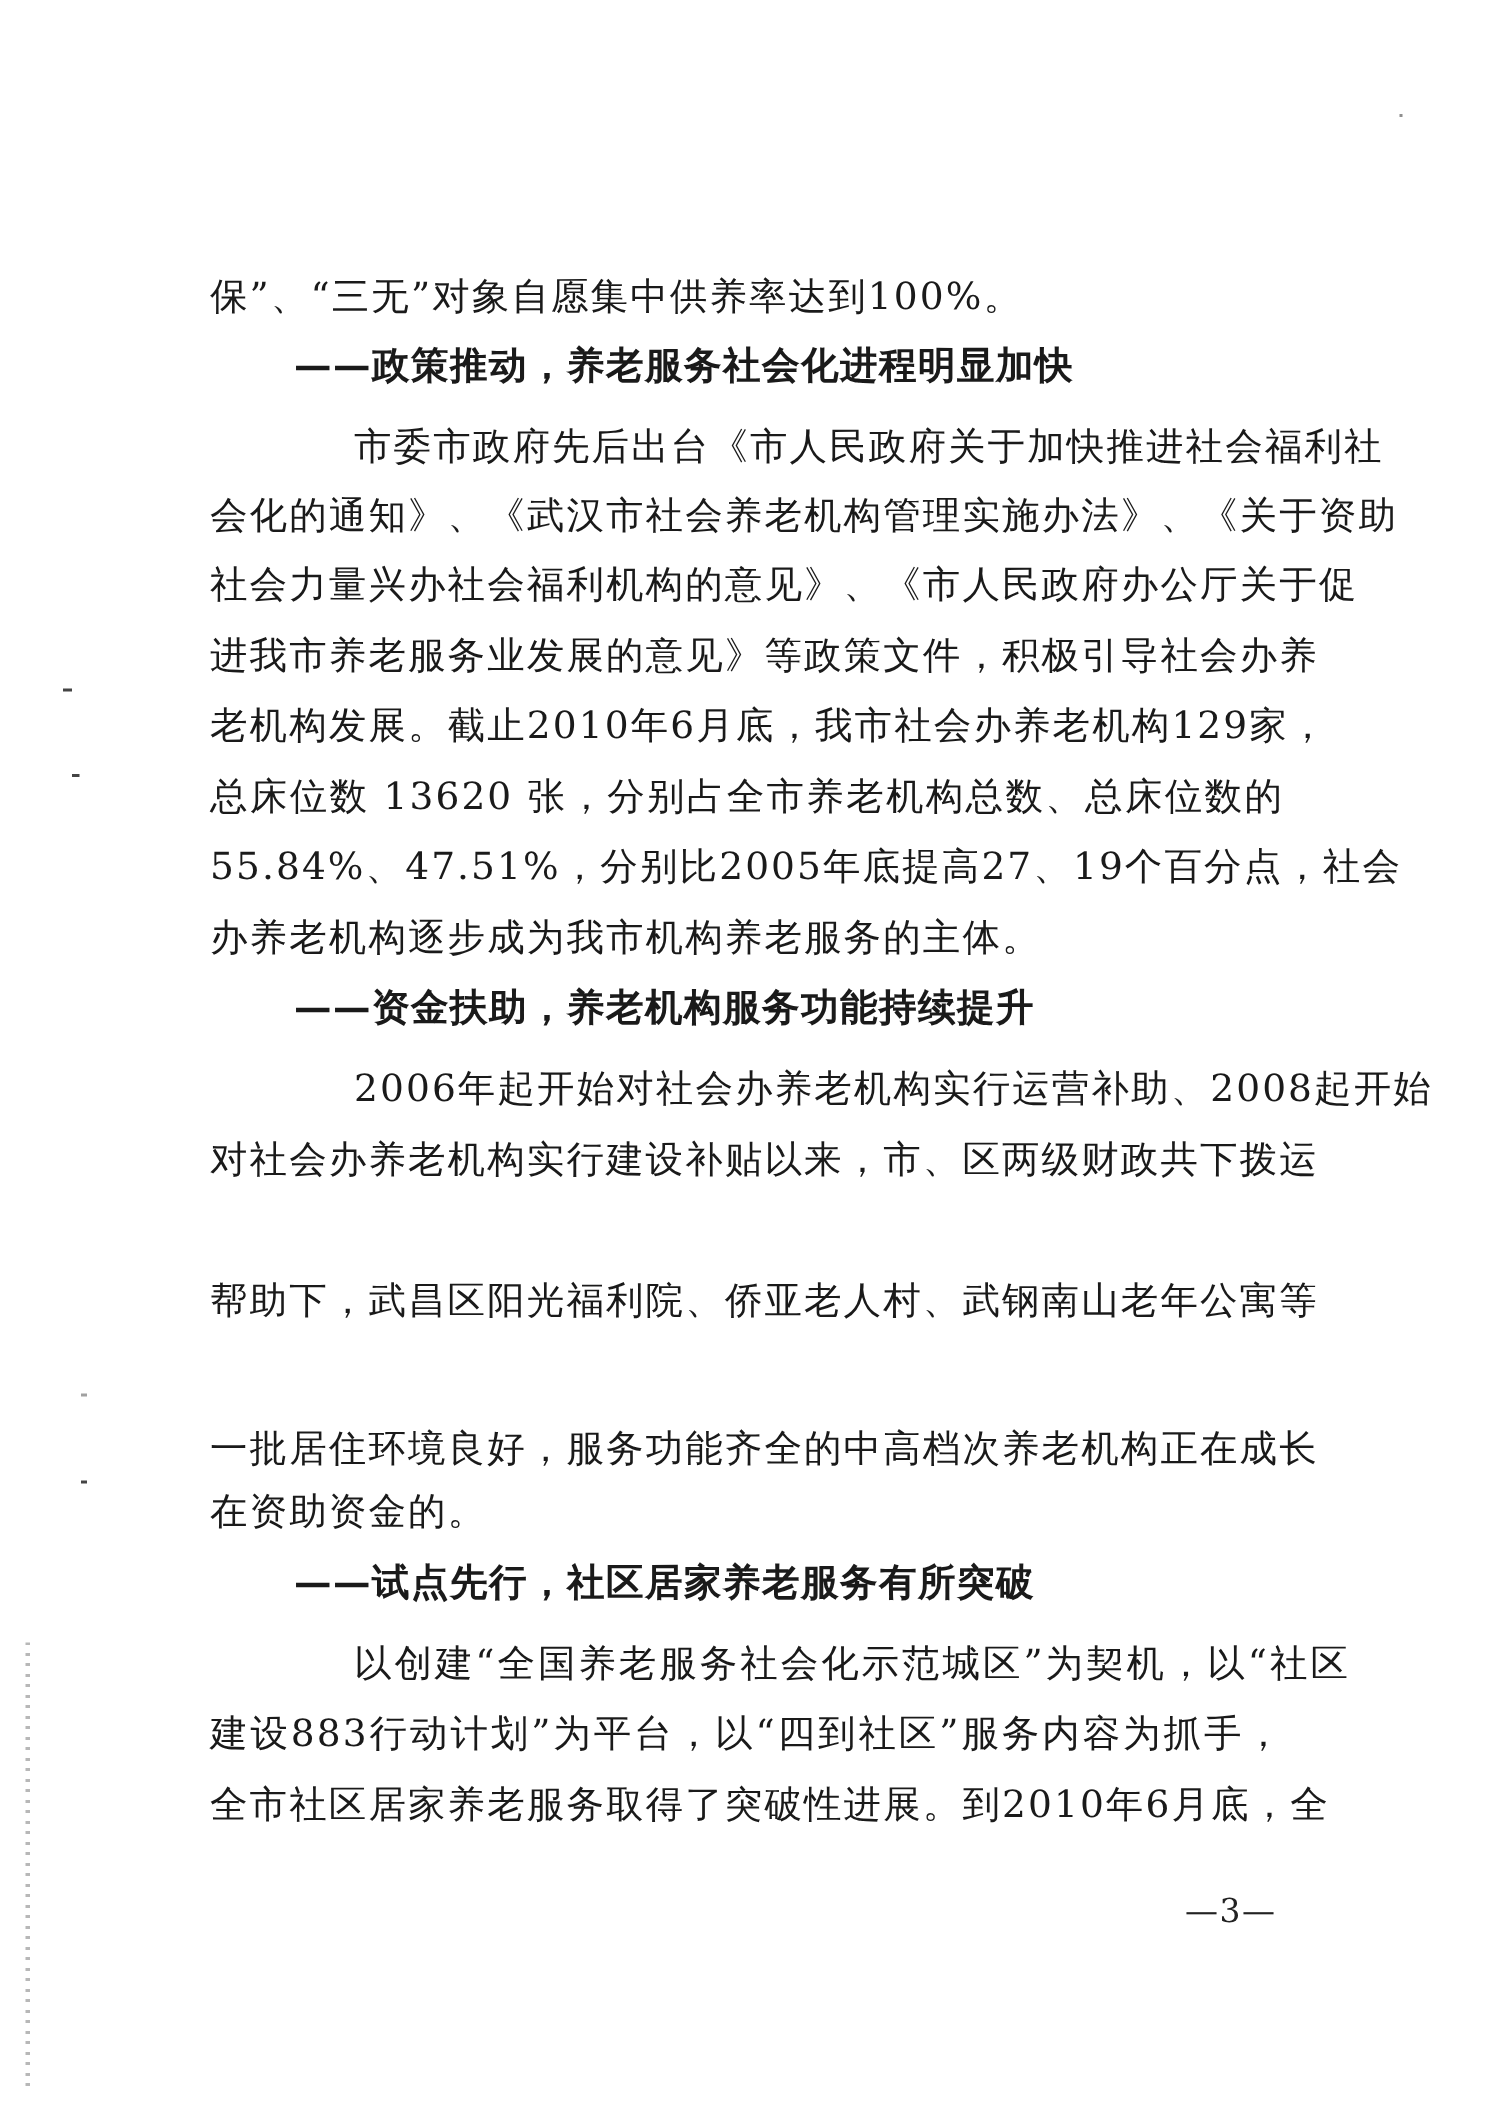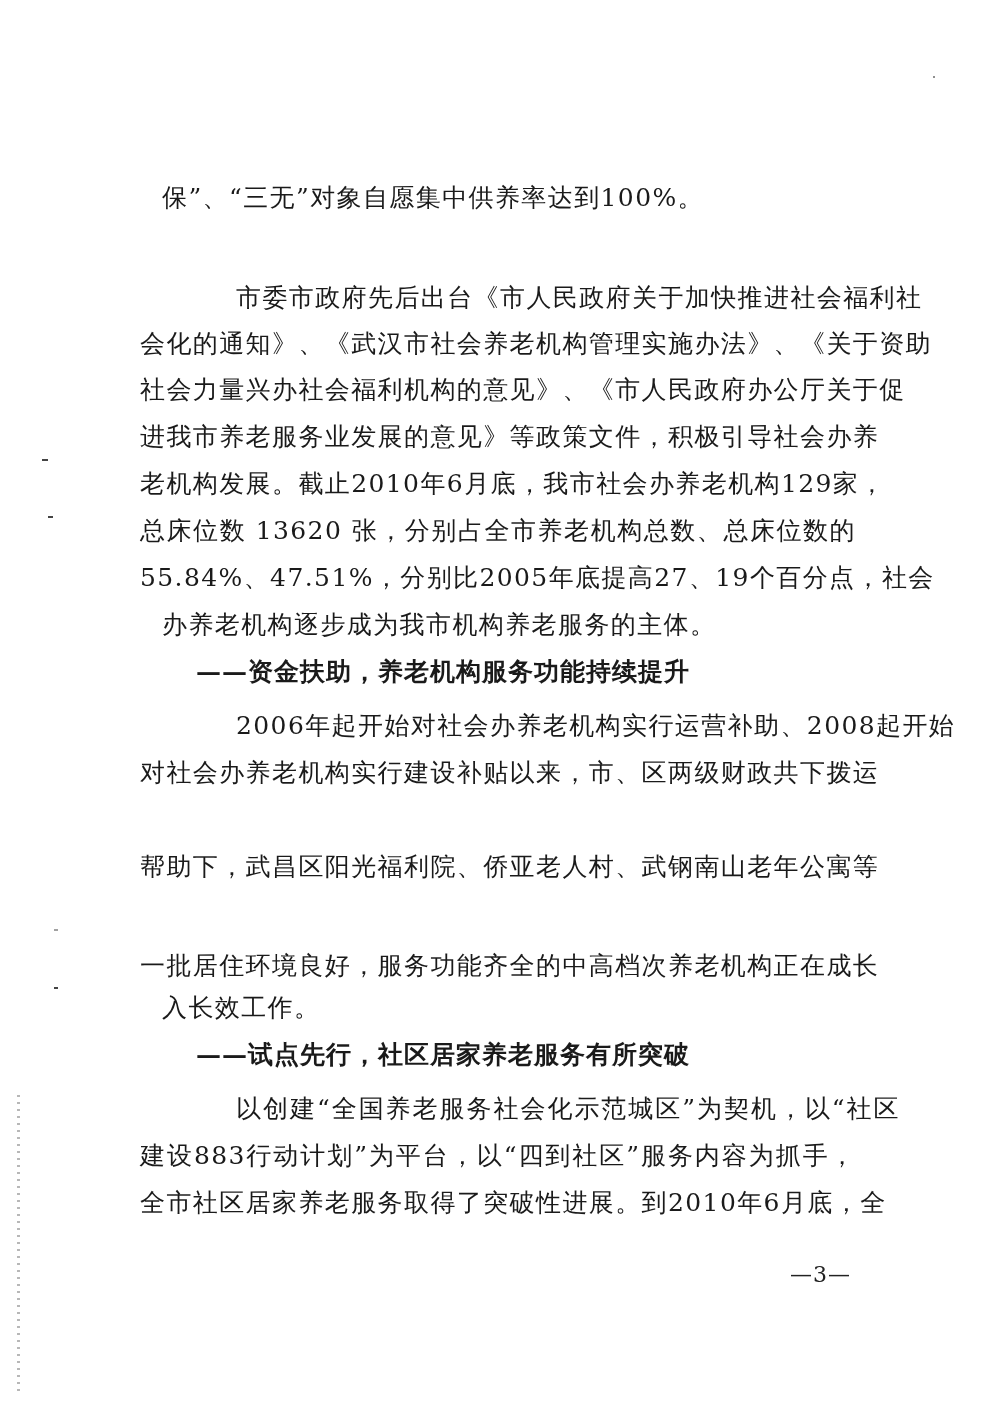--- a/index.html
+++ b/index.html
@@ -25,21 +25,21 @@
       position: absolute;
       left: 140px;
       width: 716px;
       font-size: 25px;
       line-height: 30px;
       white-space: nowrap;
       letter-spacing: 1.4px;
       text-align: justify;
       text-align-last: justify;
     }
-    .line.last { text-align-last: left; margin-left: 22px; }
+    .line.last { text-align-last: left; }
     .line.indent { left: 192px; width: 664px; margin-left: 44px; }
     .line.heading { left: 196px; width: auto; text-align-last: left; font-weight: bold; letter-spacing: 1px; }
     .page-number {
       position: absolute;
       left: 790px;
       top: 1262px;
       font-size: 22px;
       letter-spacing: 1px;
       color: #222;
     }
@@ -55,34 +55,35 @@
       height: 300px;
       background-image: repeating-linear-gradient(to bottom, #888 0 2px, transparent 2px 7px);
       opacity: 0.6;
     }
   </style>
 </head>
 <body>
 
 <div class="page">
   <div class="line last" style="top:183px">保”、“三无”对象自愿集中供养率达到100%。</div>
+  <div class="line heading" style="top:229px">——政策推动，养老服务社会化进程明显加快</div>
   <div class="line indent" style="top:283px">市委市政府先后出台《市人民政府关于加快推进社会福利社</div>
   <div class="line" style="top:329px">会化的通知》、《武汉市社会养老机构管理实施办法》、《关于资助</div>
   <div class="line" style="top:422px">进我市养老服务业发展的意见》等政策文件，积极引导社会办养</div>
   <div class="line" style="top:375px">社会力量兴办社会福利机构的意见》、《市人民政府办公厅关于促</div>
   <div class="line" style="top:469px">老机构发展。截止2010年6月底，我市社会办养老机构129家，</div>
   <div class="line" style="top:516px">总床位数 13620 张，分别占全市养老机构总数、总床位数的</div>
   <div class="line" style="top:563px">55.84%、47.51%，分别比2005年底提高27、19个百分点，社会</div>
   <div class="line last" style="top:610px">办养老机构逐步成为我市机构养老服务的主体。</div>
   <div class="line heading" style="top:657px">——资金扶助，养老机构服务功能持续提升</div>
   <div class="line indent" style="top:711px">2006年起开始对社会办养老机构实行运营补助、2008起开始</div>
   <div class="line" style="top:758px">对社会办养老机构实行建设补贴以来，市、区两级财政共下拨运</div>
   <div class="line" style="top:852px">帮助下，武昌区阳光福利院、侨亚老人村、武钢南山老年公寓等</div>
   <div class="line" style="top:951px">一批居住环境良好，服务功能齐全的中高档次养老机构正在成长</div>
-  <div class="line last" style="top:993px">入长效工作。</div>
+  <div class="line last" style="top:993px">在资助资金的。</div>
   <div class="line heading" style="top:1040px">——试点先行，社区居家养老服务有所突破</div>
   <div class="line indent" style="top:1094px">以创建“全国养老服务社会化示范城区”为契机，以“社区</div>
   <div class="line" style="top:1141px">建设883行动计划”为平台，以“四到社区”服务内容为抓手，</div>
   <div class="line" style="top:1188px">全市社区居家养老服务取得了突破性进展。到2010年6月底，全</div>
 
   <div class="page-number">—3—</div>
 
   <div class="scan-mark" style="left:42px; top:459px; width:6px; height:2px;"></div>
   <div class="scan-mark" style="left:48px; top:516px; width:5px; height:2px;"></div>
   <div class="scan-mark" style="left:54px; top:929px; width:4px; height:2px; opacity:.5"></div>

